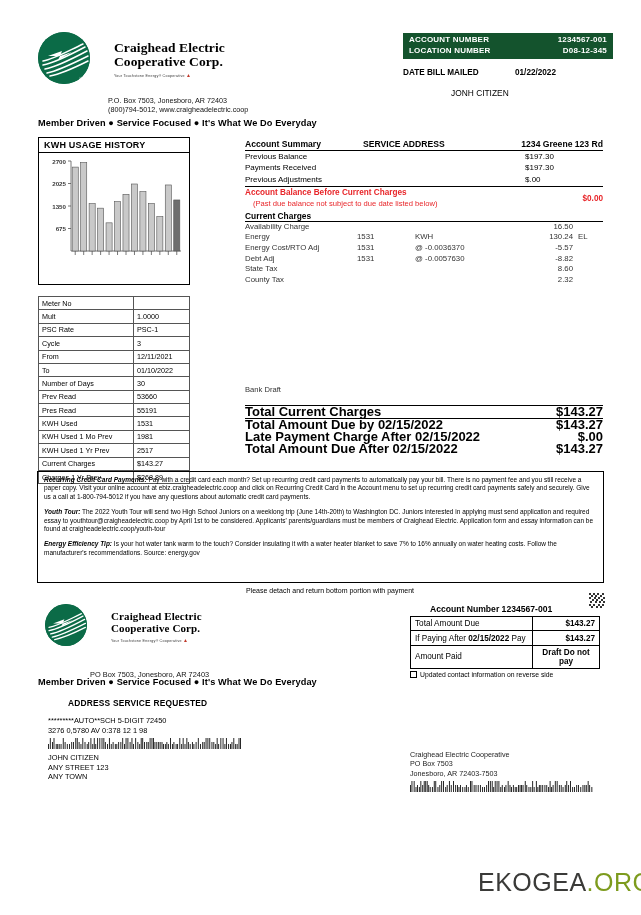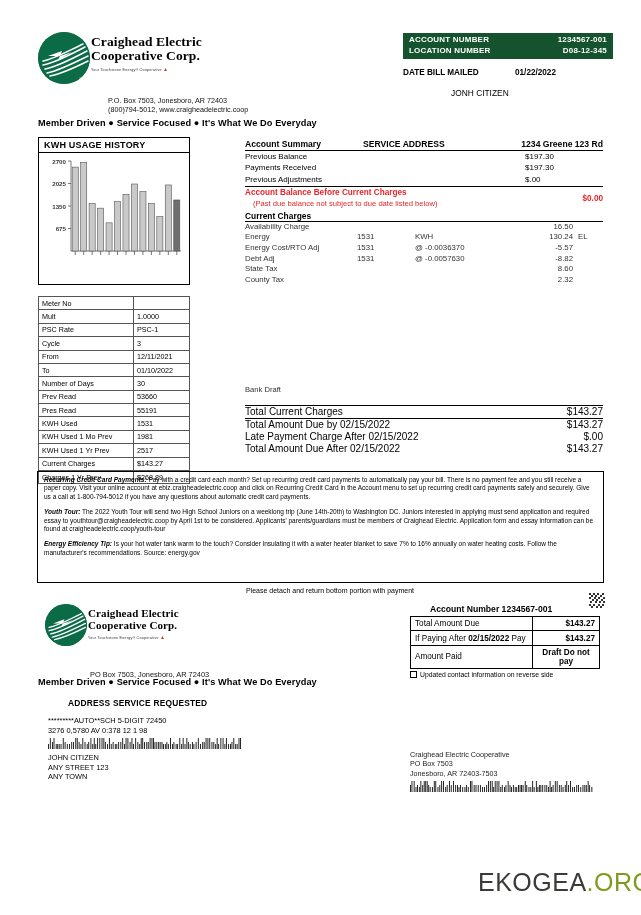--- a/index.html
+++ b/index.html
@@ -10,21 +10,21 @@
   }
   .page{position:relative;width:641px;height:915px;}
 
   
   .abs{position:absolute;}
   .b{font-weight:bold;}
   .i{font-style:italic;}
   .red{color:#e8262a;}
 
   
-  .logo-wrap{display:flex;align-items:flex-start;gap:1px;}
+  .logo-wrap{display:flex;align-items:center;gap:24px;}
   .logo-mark{width:52px;height:52px;border-radius:50%;background:#0b6b47;position:relative;flex:none;overflow:hidden;}
   .logo-mark svg{position:absolute;left:0;top:0;}
   .logo-text{padding-top:3px;}
   .logo-l1,.logo-l2{font-family:"Liberation Serif", serif;font-weight:bold;font-size:13.5px;line-height:14px;letter-spacing:.1px;}
   .logo-tag{font-size:3.6px;letter-spacing:.25px;color:#333;margin-top:3px;white-space:nowrap;}
   .logo-tag .tri{color:#c0392b;font-size:5px;}
 
   .addr-line{font-size:7.2px;color:#111;line-height:9px;}
   .slogan{font-size:9.2px;font-weight:bold;letter-spacing:.1px;}
 
@@ -55,21 +55,21 @@
   .sumrow .d1{flex:1;}
   .sumrow .amt{width:78px;text-align:left;}
 
   .ccrow{display:flex;font-size:7.8px;line-height:10.6px;color:#333;}
   .ccrow .c1{width:112px;}
   .ccrow .c2{width:58px;}
   .ccrow .c3{width:96px;}
   .ccrow .c4{width:62px;text-align:right;}
   .ccrow .c5{width:22px;text-align:left;padding-left:5px;}
 
-  .totrow{display:flex;font-size:10px;font-weight:normal;line-height:12px;}
+  .totrow{display:flex;font-size:13px;font-weight:bold;line-height:12px;}
   .totrow .t1{flex:1;}
   .totrow .t2{width:72px;text-align:right;}
 
   
   .msgbox{border:1px solid #000;padding:4px 6px 5px 6px;box-sizing:border-box;}
   .msgbox p{margin:0 0 7px 0;font-size:6.5px;line-height:8.4px;text-align:left;}
   .msgbox p:last-child{margin-bottom:0;}
 
   
   .detach{font-size:7px;text-align:center;}

